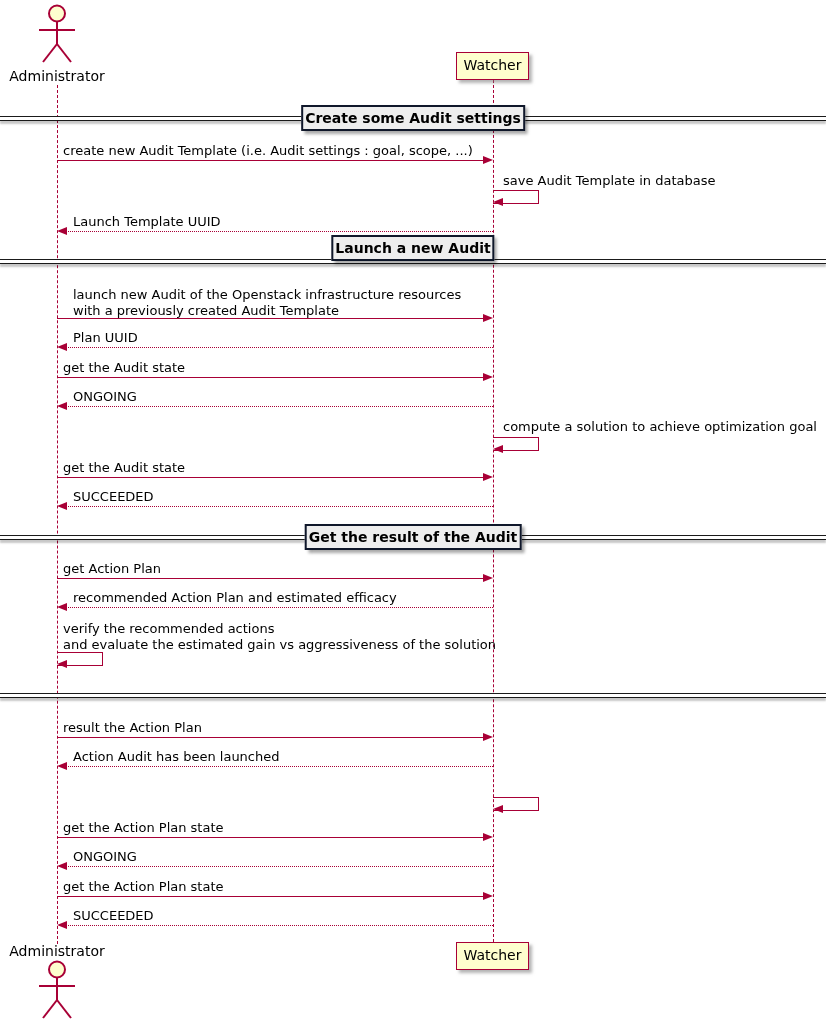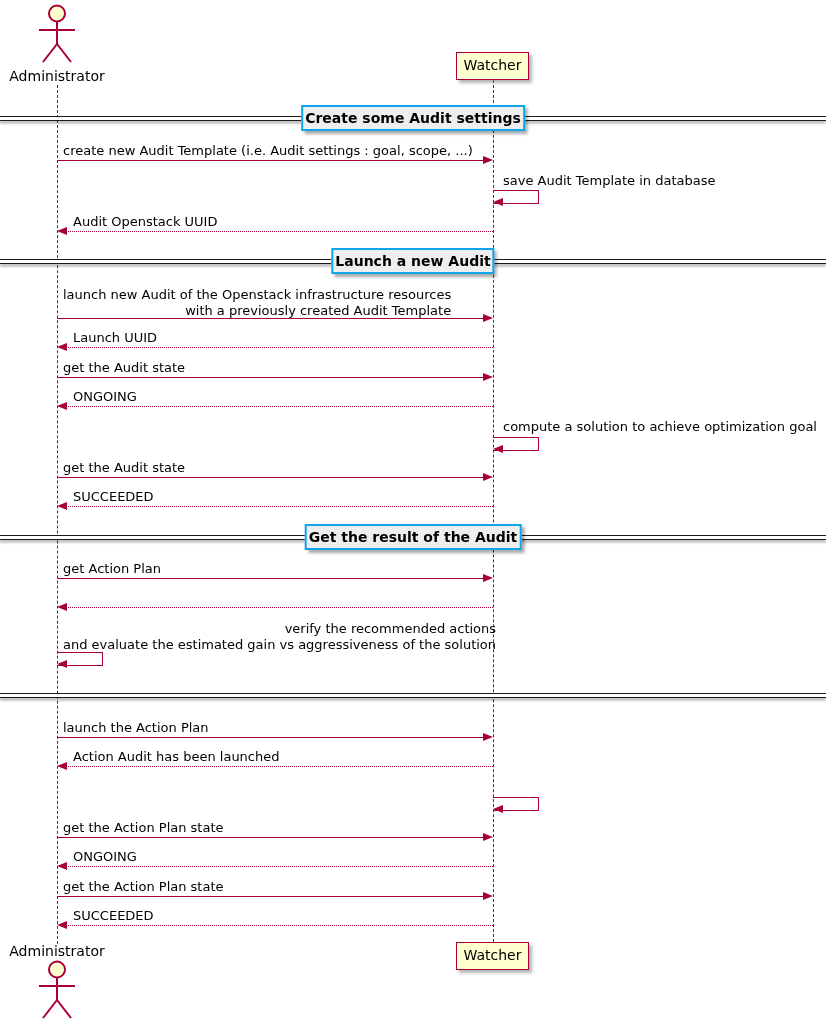--- a/index.html
+++ b/index.html
@@ -15,25 +15,25 @@
     font-size:14px; text-align:center; line-height:25px;
     box-shadow:3px 3px 3px rgba(120,120,120,0.55);
   }
   .divider-line {
     position:absolute; left:0; width:826px; height:3px; background:#ffffff;
     border-top:1px solid #1a1a1a; border-bottom:1px solid #1a1a1a;
     box-shadow:0 3px 2px rgba(0,0,0,0.22); z-index:2;
   }
   .divider-label {
     position:absolute; left:50%; transform:translate(-50%,-50%);
-    background:#EEEEEE; border:2px solid #0ea5e9; padding:3px 2px;
+    background:#EEEEEE; border:2px solid #0f172a; padding:3px 2px;
     font-size:14px; font-weight:bold; white-space:nowrap; z-index:4;
     box-shadow:3px 3px 3px rgba(0,0,0,0.35);
   }
-  .msg-text { position:absolute; font-size:13px; line-height:15.5px; white-space:pre-line; z-index:3;text-align:right; }
+  .msg-text { position:absolute; font-size:13px; line-height:15.5px; white-space:pre-line; z-index:3; }
   .line-solid { position:absolute; height:0; border-top:1px solid #A80036; z-index:3; }
   .line-dotted { position:absolute; height:0; border-top:1px dotted #A80036; z-index:3; }
   .ah { position:absolute; width:0; height:0; border-style:solid; z-index:3; }
   .ah-r { border-width:4px 0 4px 10px; border-color:transparent transparent transparent #A80036; }
   .ah-l { border-width:4px 10px 4px 0; border-color:transparent #A80036 transparent transparent; }
   .self-loop { position:absolute; width:45px; height:12px; border:1px solid #A80036; border-left:none; z-index:3; }
   .actor-figure { position:absolute; z-index:5; }
 </style>
 </head>
 <body>
@@ -58,33 +58,33 @@
   <div class="divider-label" style="top:118px">Create some Audit settings</div>
 
   <div class="msg-text" style="left:63px; top:143px">create new Audit Template (i.e. Audit settings : goal, scope, ...)</div>
   <div class="line-solid" style="left:57px; top:160px; width:427px"></div>
   <div class="ah ah-r" style="left:483px; top:156px"></div>
 
   <div class="msg-text" style="left:503px; top:173px">save Audit Template in database</div>
   <div class="self-loop" style="left:493px; top:190px"></div>
   <div class="ah ah-l" style="left:493px; top:198px"></div>
 
-  <div class="msg-text" style="left:73px; top:214px">Audit Openstack UUID</div>
+  <div class="msg-text" style="left:73px; top:214px">Launch Template UUID</div>
   <div class="line-dotted" style="left:66px; top:231px; width:427px"></div>
   <div class="ah ah-l" style="left:57px; top:227px"></div>
 
   <div class="divider-line" style="top:259px"></div>
-  <div class="divider-label" style="top:261px">Launch a new Audit</div>
+  <div class="divider-label" style="top:248px">Launch a new Audit</div>
 
-  <div class="msg-text" style="left:63px; top:287px">launch new Audit of the Openstack infrastructure resources
+  <div class="msg-text" style="left:73px; top:287px">launch new Audit of the Openstack infrastructure resources
 with a previously created Audit Template</div>
   <div class="line-solid" style="left:57px; top:318px; width:427px"></div>
   <div class="ah ah-r" style="left:483px; top:314px"></div>
 
-  <div class="msg-text" style="left:73px; top:330px">Launch UUID</div>
+  <div class="msg-text" style="left:73px; top:330px">Plan UUID</div>
   <div class="line-dotted" style="left:66px; top:347px; width:427px"></div>
   <div class="ah ah-l" style="left:57px; top:343px"></div>
 
   <div class="msg-text" style="left:63px; top:360px">get the Audit state</div>
   <div class="line-solid" style="left:57px; top:377px; width:427px"></div>
   <div class="ah ah-r" style="left:483px; top:373px"></div>
 
   <div class="msg-text" style="left:73px; top:389px">ONGOING</div>
   <div class="line-dotted" style="left:66px; top:406px; width:427px"></div>
   <div class="ah ah-l" style="left:57px; top:402px"></div>
@@ -101,31 +101,32 @@
   <div class="line-dotted" style="left:66px; top:506px; width:427px"></div>
   <div class="ah ah-l" style="left:57px; top:502px"></div>
 
   <div class="divider-line" style="top:535px"></div>
   <div class="divider-label" style="top:537px">Get the result of the Audit</div>
 
   <div class="msg-text" style="left:63px; top:561px">get Action Plan</div>
   <div class="line-solid" style="left:57px; top:578px; width:427px"></div>
   <div class="ah ah-r" style="left:483px; top:574px"></div>
 
+  <div class="msg-text" style="left:73px; top:590px">recommended Action Plan and estimated efficacy</div>
   <div class="line-dotted" style="left:66px; top:607px; width:427px"></div>
   <div class="ah ah-l" style="left:57px; top:603px"></div>
 
   <div class="msg-text" style="left:63px; top:621px">verify the recommended actions
 and evaluate the estimated gain vs aggressiveness of the solution</div>
   <div class="self-loop" style="left:57px; top:652px"></div>
   <div class="ah ah-l" style="left:57px; top:660px"></div>
 
   <div class="divider-line" style="top:693px"></div>
 
-  <div class="msg-text" style="left:63px; top:720px">launch the Action Plan</div>
+  <div class="msg-text" style="left:63px; top:720px">result the Action Plan</div>
   <div class="line-solid" style="left:57px; top:737px; width:427px"></div>
   <div class="ah ah-r" style="left:483px; top:733px"></div>
 
   <div class="msg-text" style="left:73px; top:749px">Action Audit has been launched</div>
   <div class="line-dotted" style="left:66px; top:766px; width:427px"></div>
   <div class="ah ah-l" style="left:57px; top:762px"></div>
 
   <div class="self-loop" style="left:493px; top:797px"></div>
   <div class="ah ah-l" style="left:493px; top:805px"></div>
 

